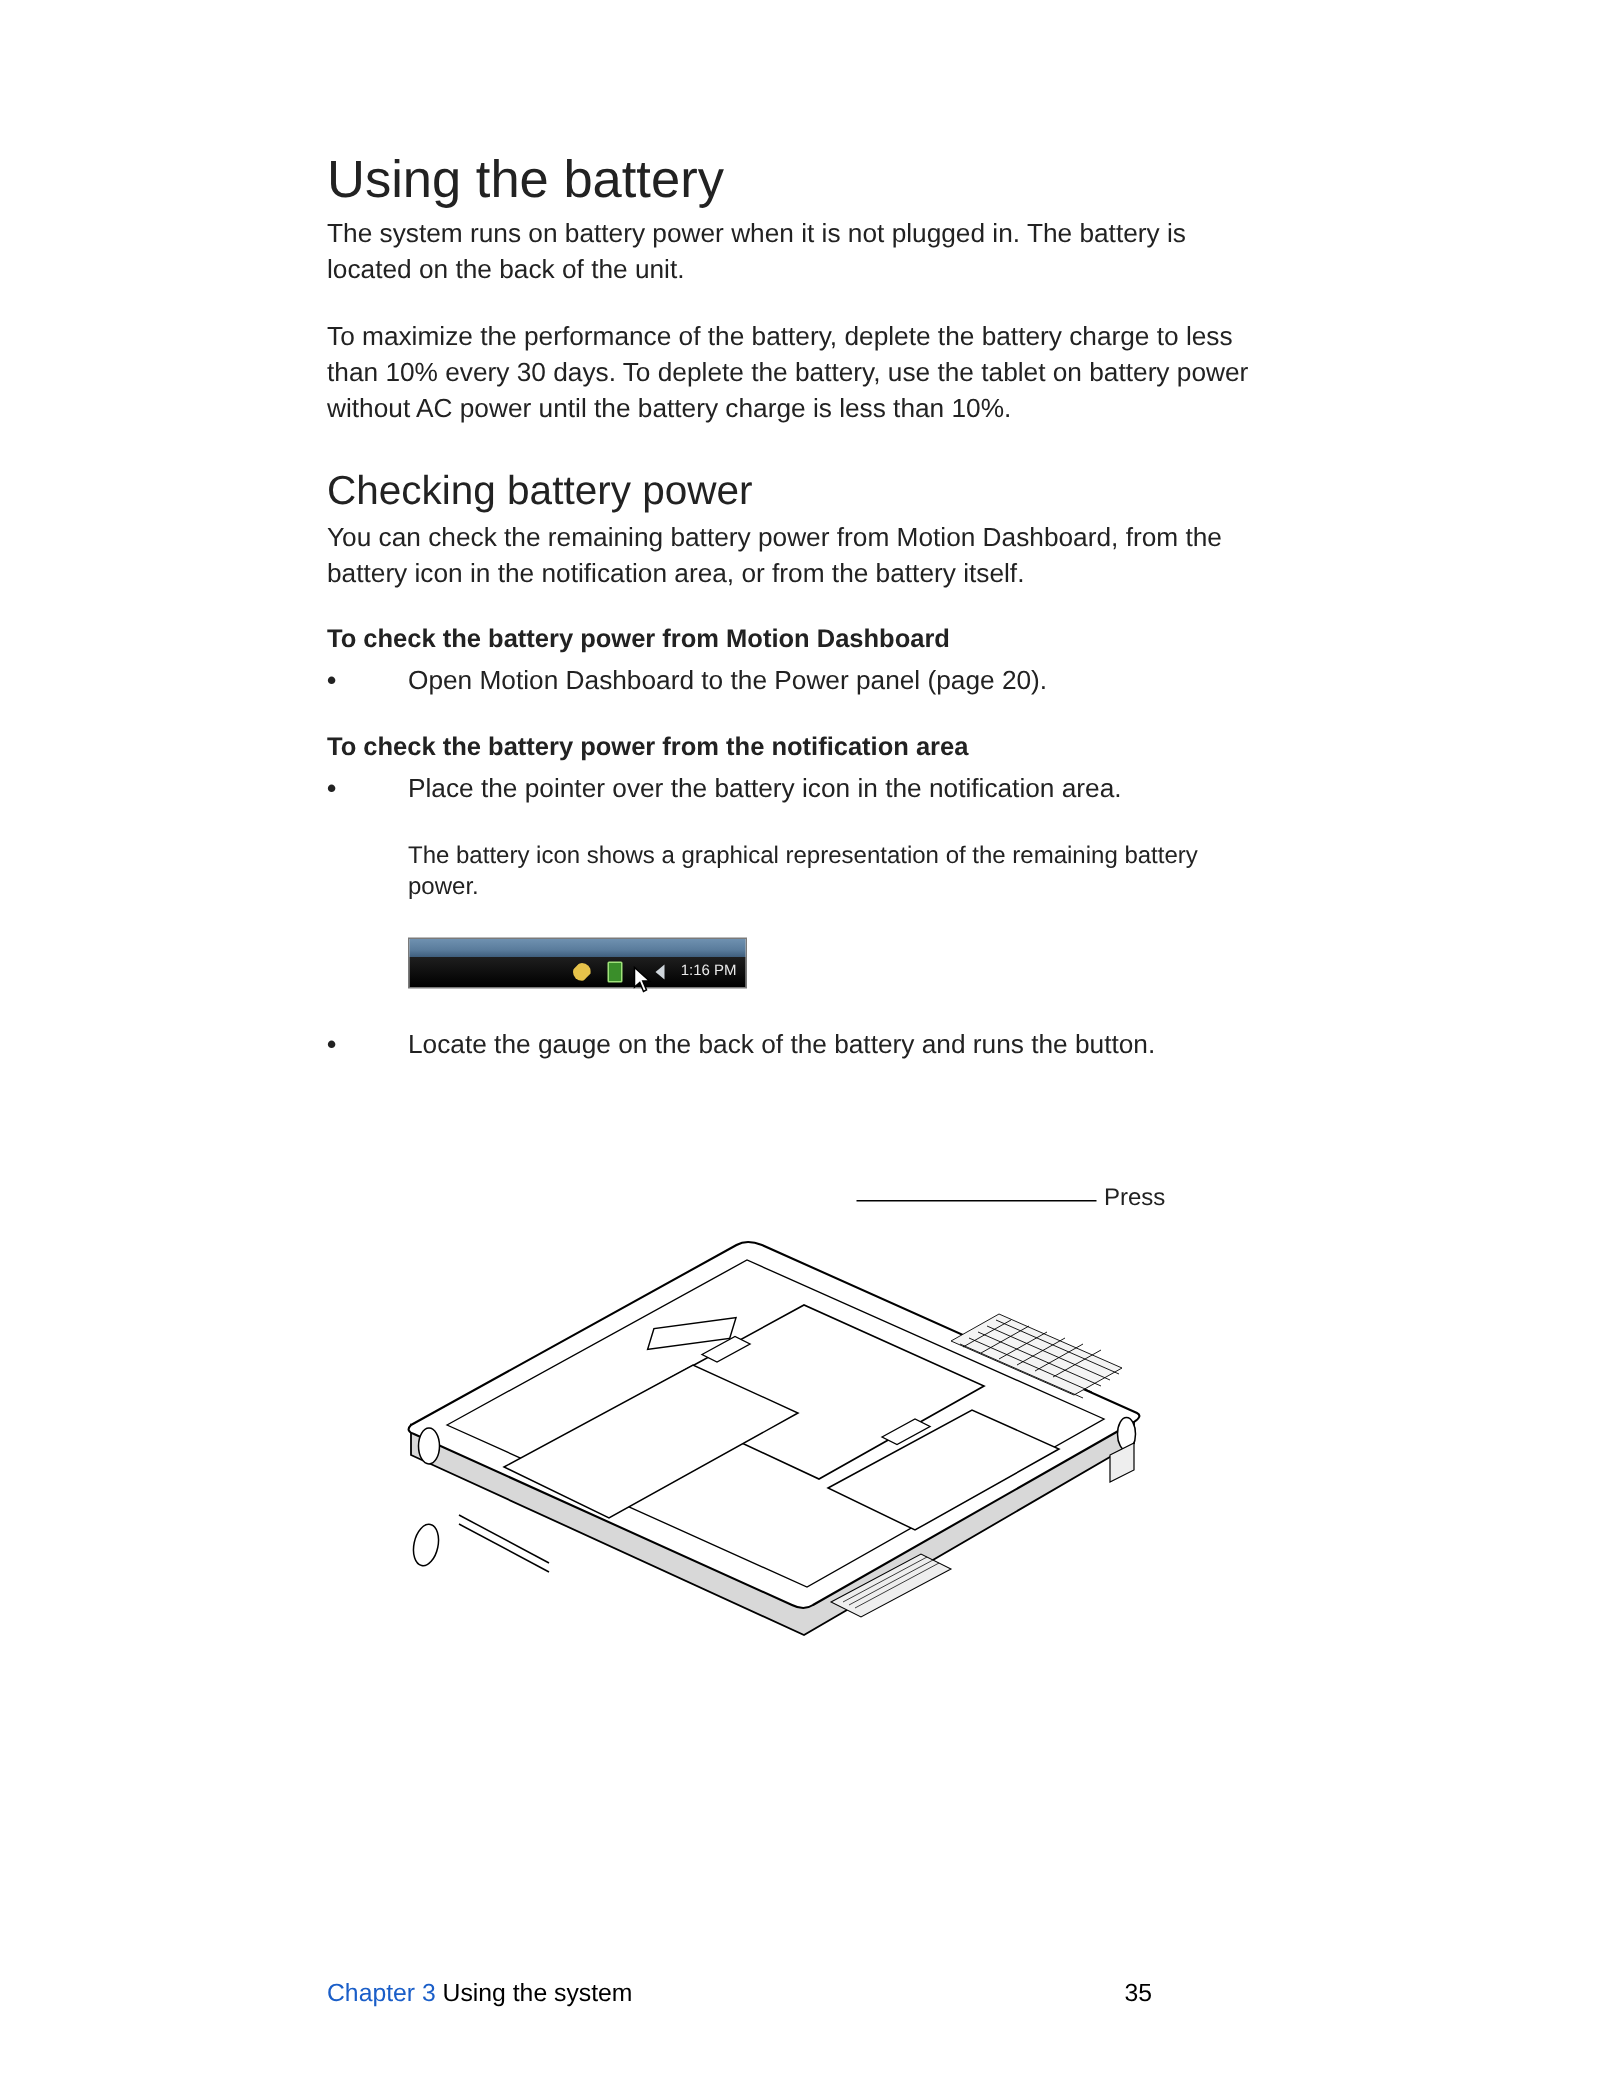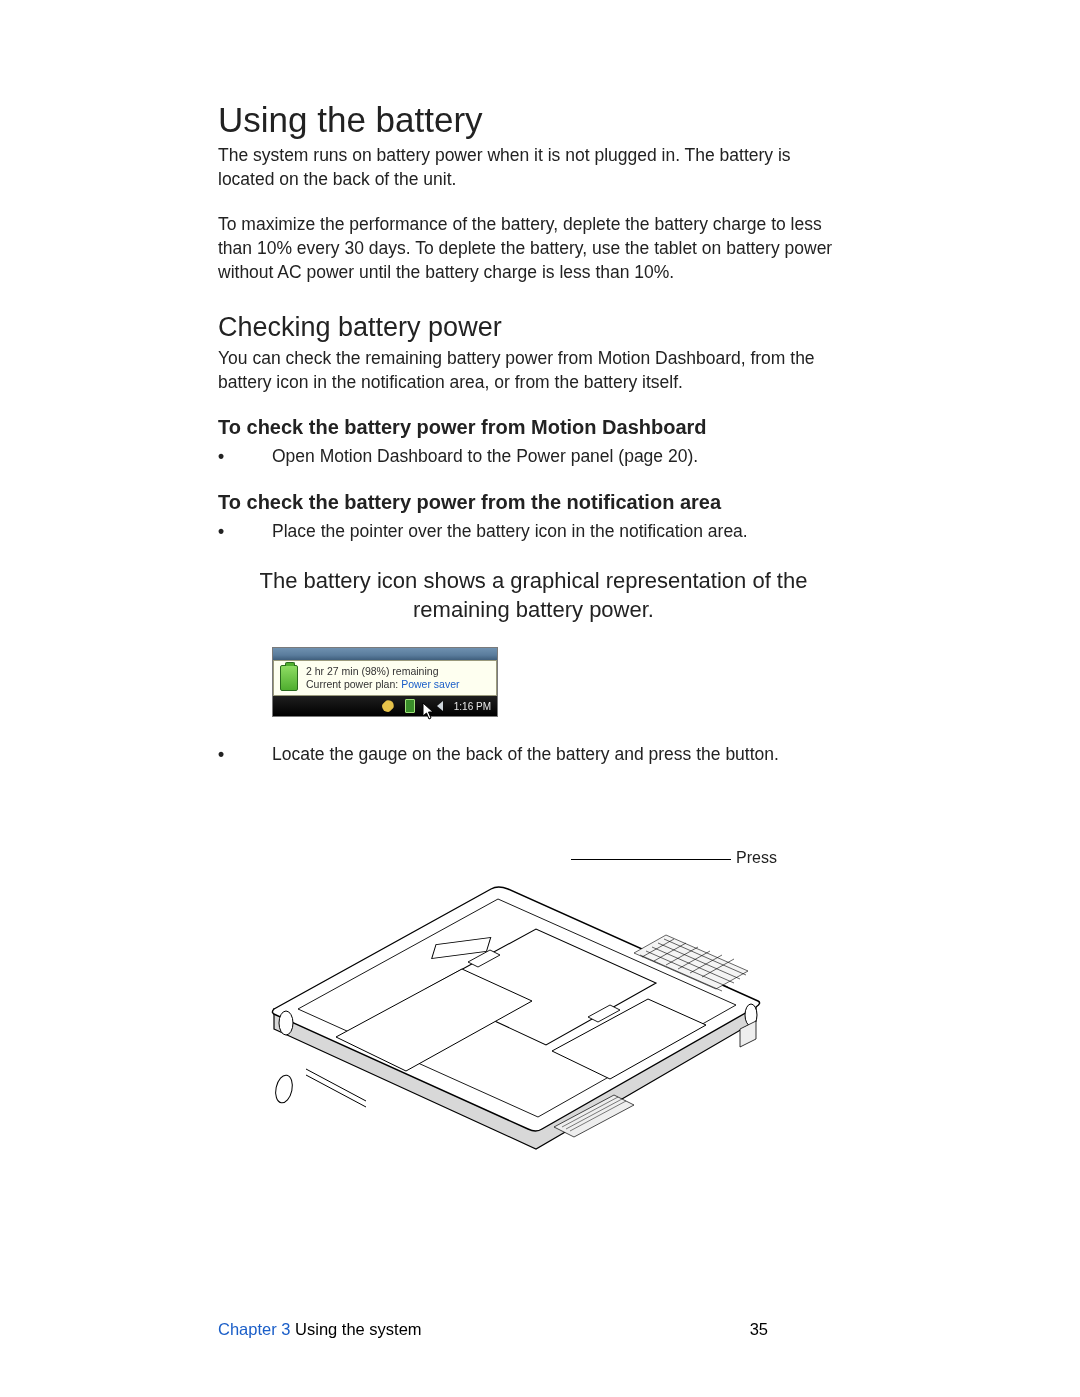--- a/index.html
+++ b/index.html
@@ -29,40 +29,40 @@
     margin: 28px 0 4px 0;
     color: #222;
   }
   p {
     font-size: 17.5px;
     line-height: 1.35;
     margin: 0 0 22px 0;
   }
   .bold-lead {
     font-weight: 700;
-    font-size: 20px;
+    font-size: 17px;
     margin: 6px 0 6px 0;
   }
   .bullet {
     display: flex;
     font-size: 17.5px;
     line-height: 1.35;
     margin: 0 0 22px 0;
   }
   .bullet .dot {
     width: 54px;
     flex: 0 0 54px;
     font-weight: 700;
   }
   .bullet .txt { flex: 1; }
   .indent-block {
-    font-size: 22px;
+    margin-left: 54px;
+    font-size: 16px;
     line-height: 1.35;
     margin-bottom: 22px;
-    text-align: center;
   }
 
   
   .notif-wrap {
     margin-left: 54px;
     margin-bottom: 26px;
   }
   .notif {
     width: 224px;
     border: 1px solid #7a7a7a;
@@ -198,48 +198,37 @@
   <div class="bullet">
     <div class="dot">•</div>
     <div class="txt">Place the pointer over the battery icon in the notification area.</div>
   </div>
 
   <div class="indent-block">The battery icon shows a graphical representation of the remaining battery power.</div>
 
   <div class="notif-wrap">
     <div class="notif">
       <div class="notif-top"></div>
-      <div class="tooltip">
-        <div class="batt-ico"></div>
-        <div class="tooltip-lines">
-          <div>2 hr 27 min (98%) remaining</div>
-          <div>
-            <span class="plan-label">Current power plan:</span>
-            <span> </span>
-            <span class="plan-link">Power saver</span>
-          </div>
-        </div>
-      </div>
       <div class="taskbar">
         <span class="tb-ico tb-search"></span>
         <span class="tb-batt"></span>
         <span class="cursor">
           <svg width="14" height="18" viewBox="0 0 14 18">
             <path d="M1 1 L1 14 L4.5 11 L7 17 L9 16 L6.5 10 L11 10 Z" fill="#fff" stroke="#000" stroke-width="1"></path>
           </svg>
         </span>
         <span class="tb-arrow"></span>
         <span class="tb-time">1:16 PM</span>
       </div>
     </div>
   </div>
 
   <div class="bullet">
     <div class="dot">•</div>
-    <div class="txt">Locate the gauge on the back of the battery and press the button.</div>
+    <div class="txt">Locate the gauge on the back of the battery and runs the button.</div>
   </div>
 
   <div class="device-wrap">
     <svg width="560" height="380" viewBox="0 0 560 380">
 
       <path d="M 38 240 L 300 360 L 520 232 L 520 212 L 300 340 L 38 220 Z" fill="#d8d8d8" stroke="#000" stroke-width="1.2"></path>
 
       <path d="M 38 220 L 255 100 Q 262 96 272 100 L 522 212 Q 526 214 520 218 L 306 340 Q 300 344 292 340 L 40 226 Q 34 224 38 220 Z" fill="#ffffff" stroke="#000" stroke-width="1.4"></path>
 
       <path d="M 62 220 L 262 110 L 500 216 L 302 328 Z" fill="none" stroke="#000" stroke-width="0.9"></path>

